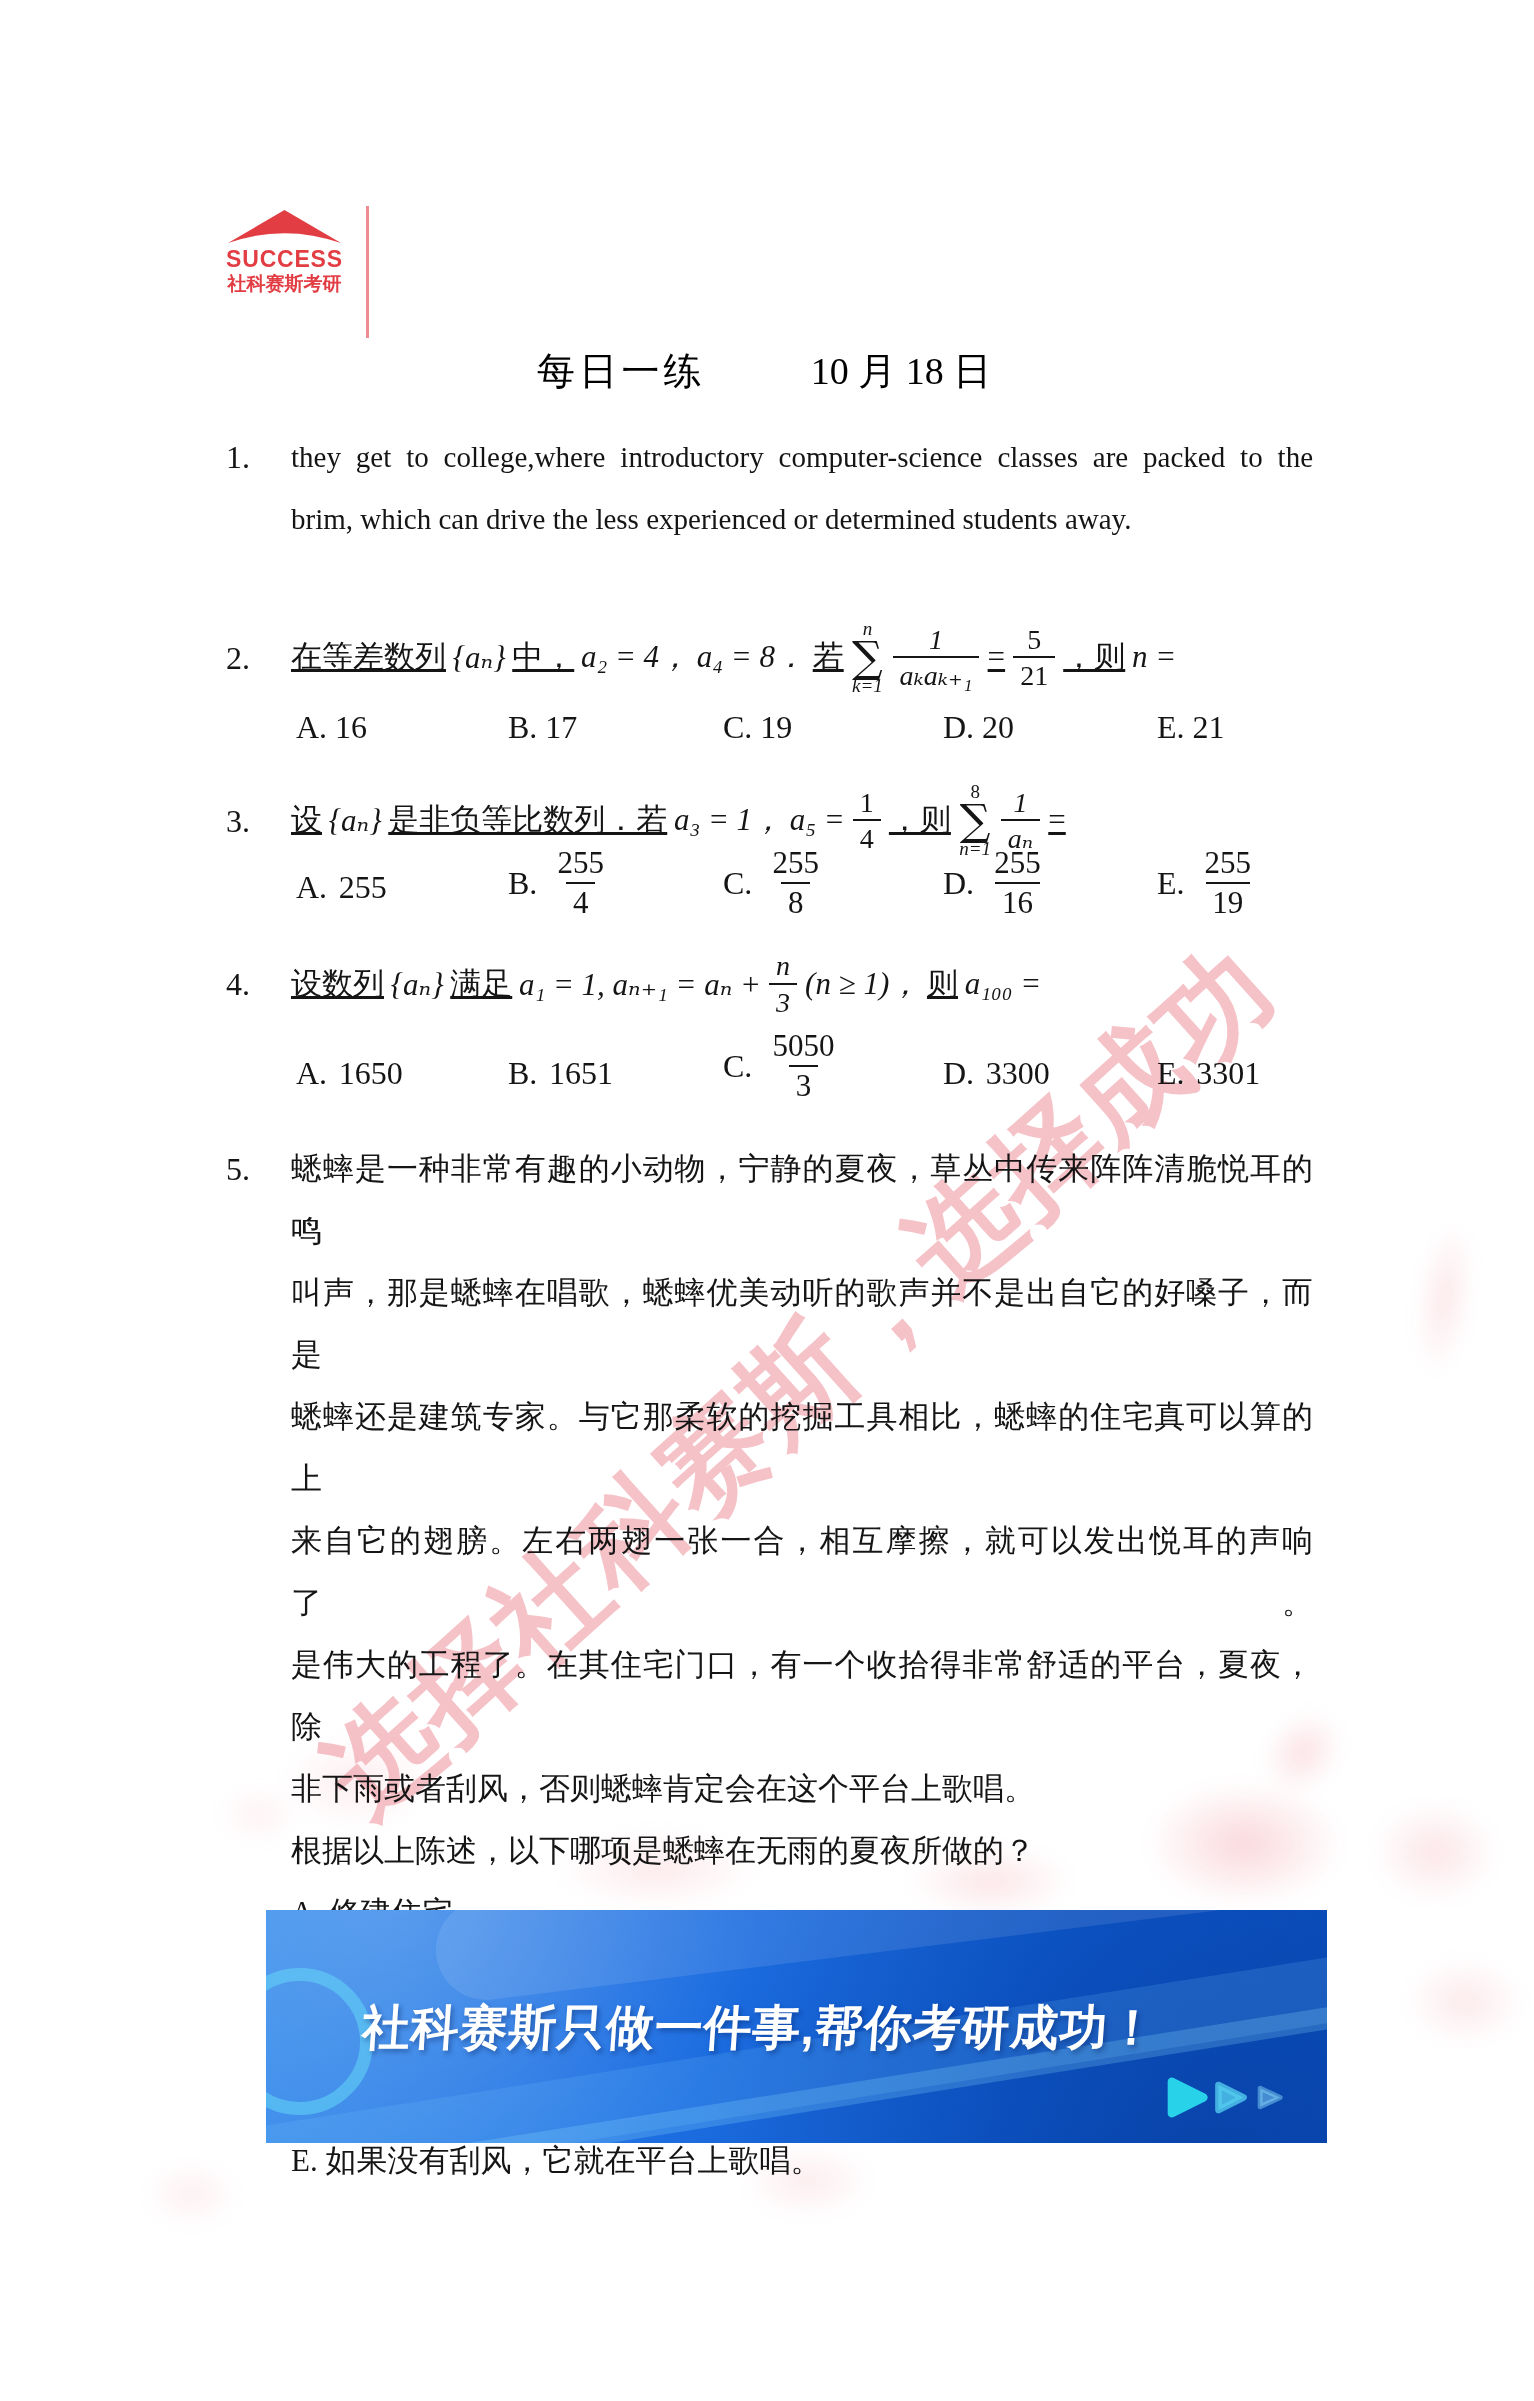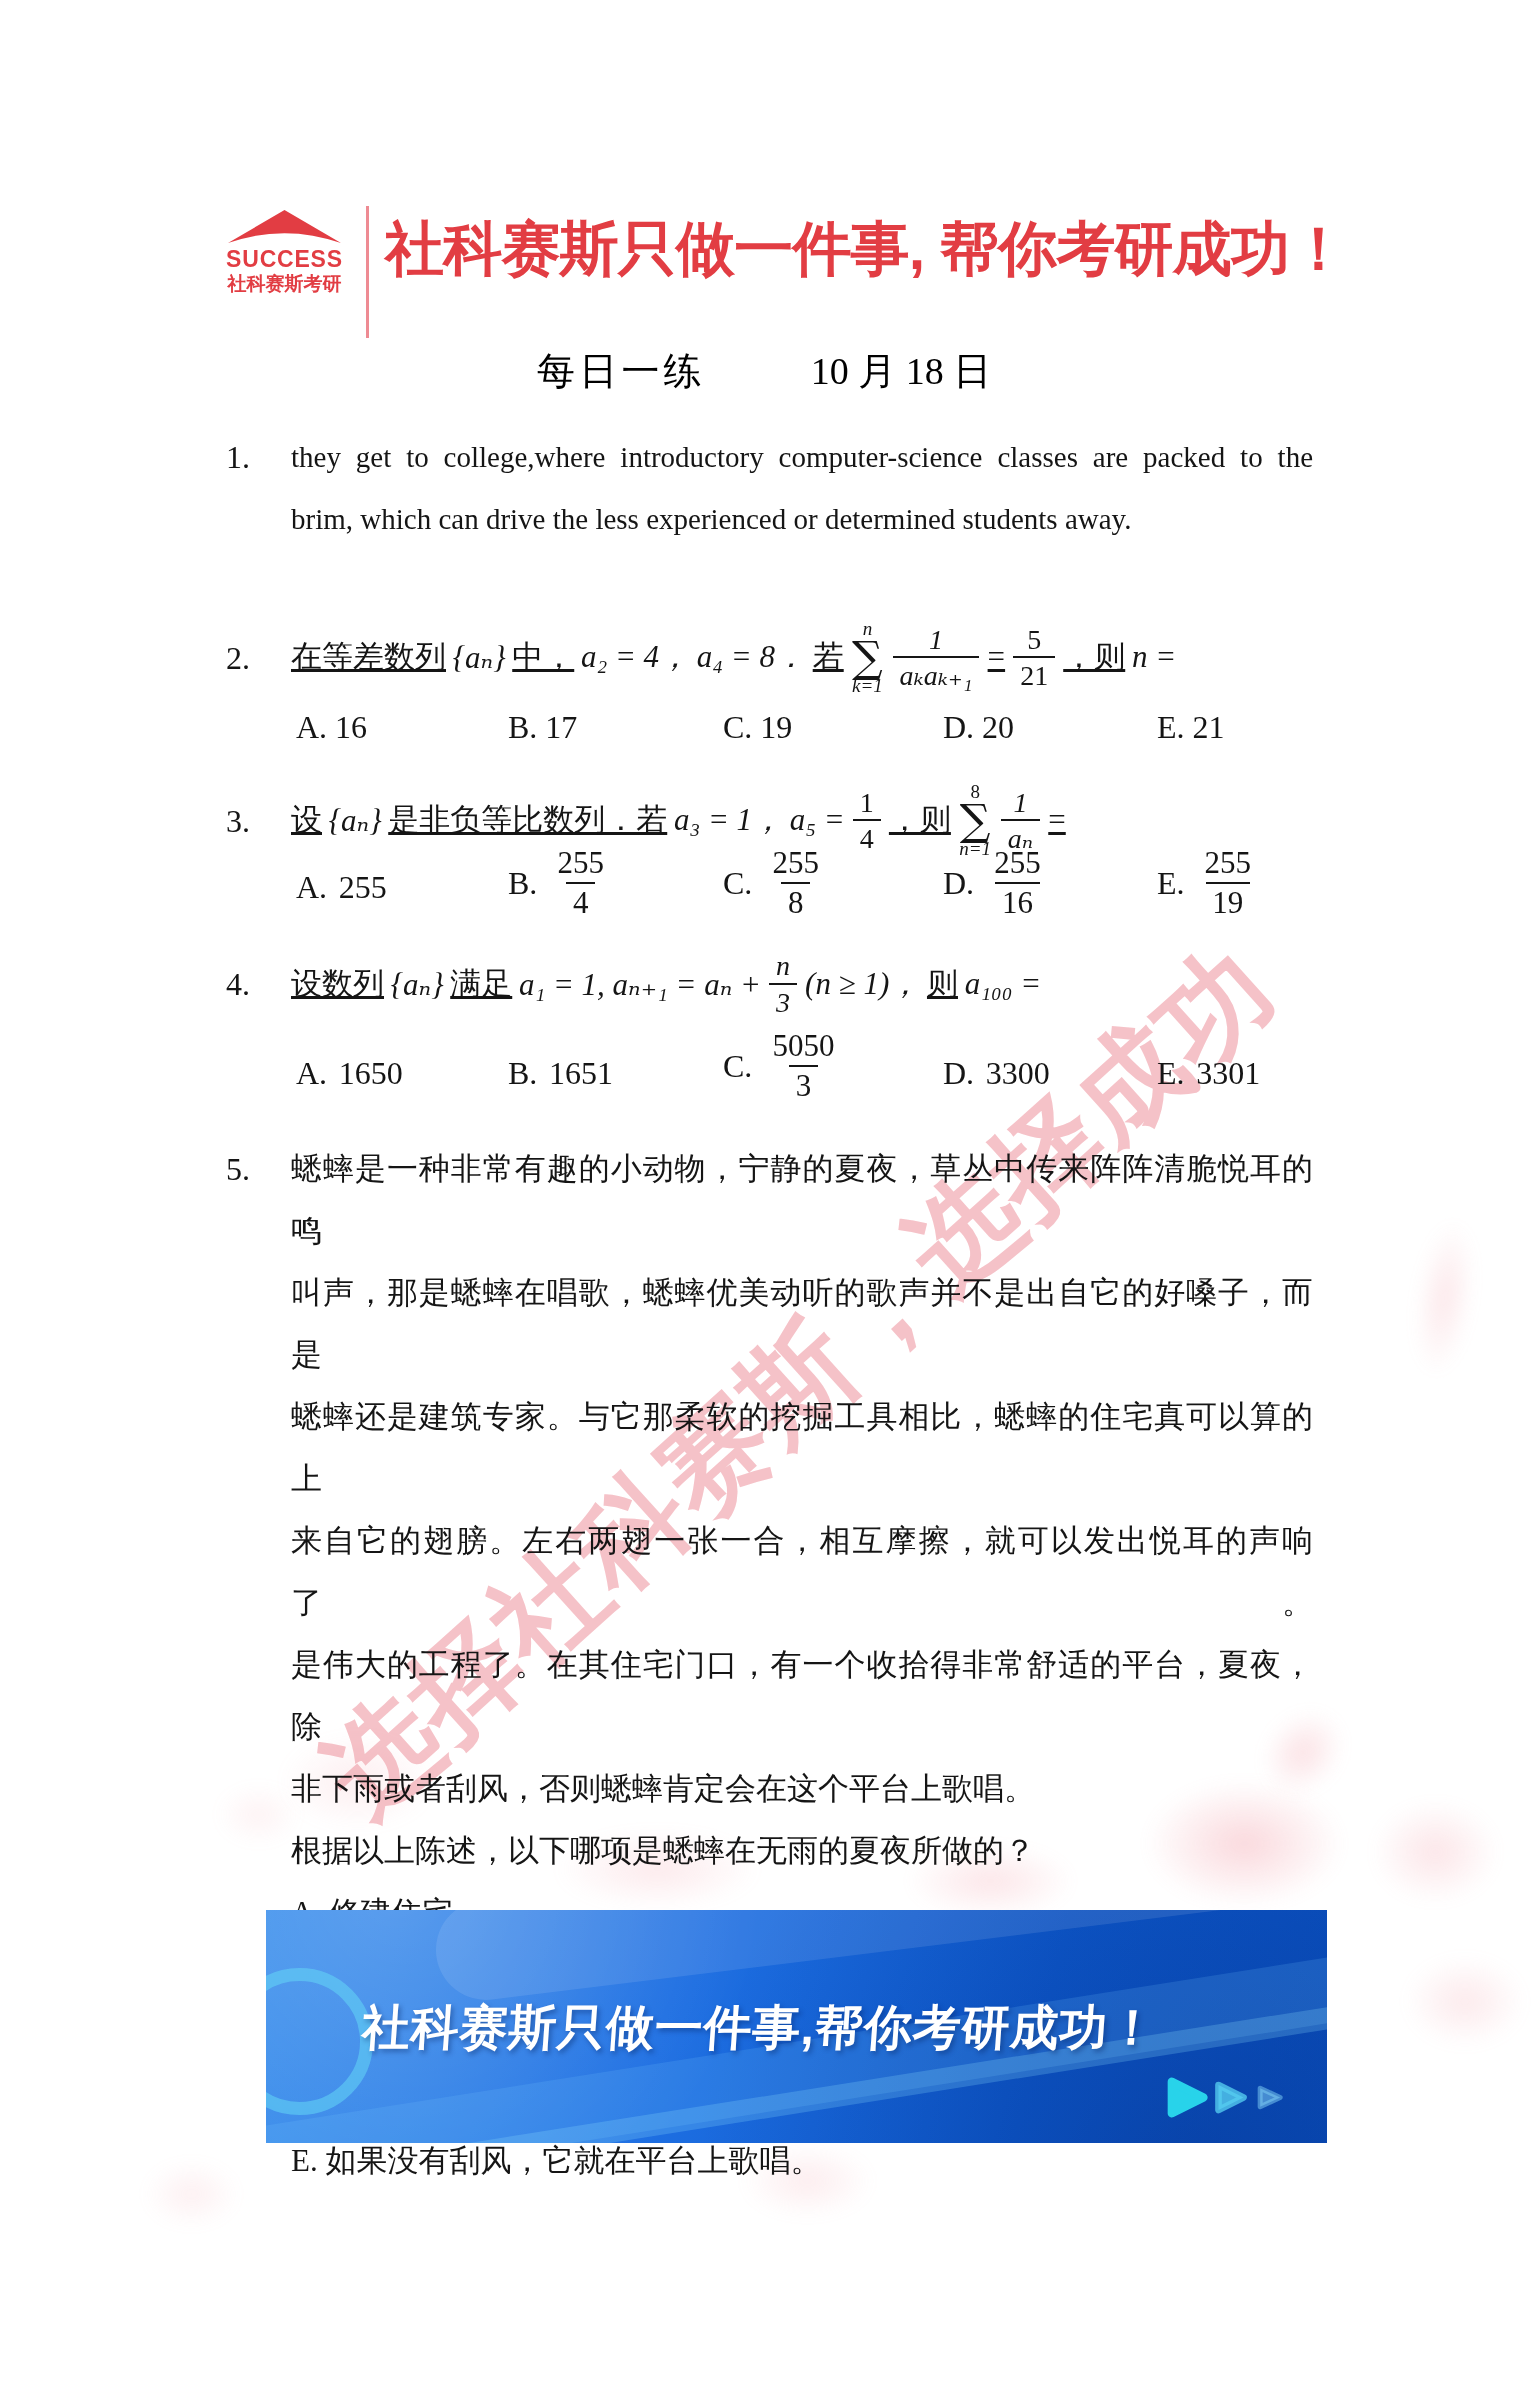--- a/index.html
+++ b/index.html
@@ -99,21 +99,20 @@
   <div class="watermark">选择社科赛斯，选择成功</div>
 
   <div class="logo">
     <svg width="113" height="37" viewBox="0 0 136 44">
       <path d="M68 2 L136 42 Q68 18 0 42 Z" fill="#e23d43"></path>
     </svg>
     <div class="brand">SUCCESS</div>
     <div class="brand-sub">社科赛斯考研</div>
   </div>
   <div class="divider"></div>
-  <div class="slogan">社科赛斯只做一件事, 帮你考研成功！</div>
 
   <div class="title-row">
     <span class="t-left">每日一练</span>
     <span class="t-right">10 月 18 日</span>
   </div>
 
   <section class="q q1" style="top:426px;">
     <div class="qnum">1.</div>
     <div class="qbody">
       <div class="jline">they get to college,where introductory computer-science classes are packed to the</div>

